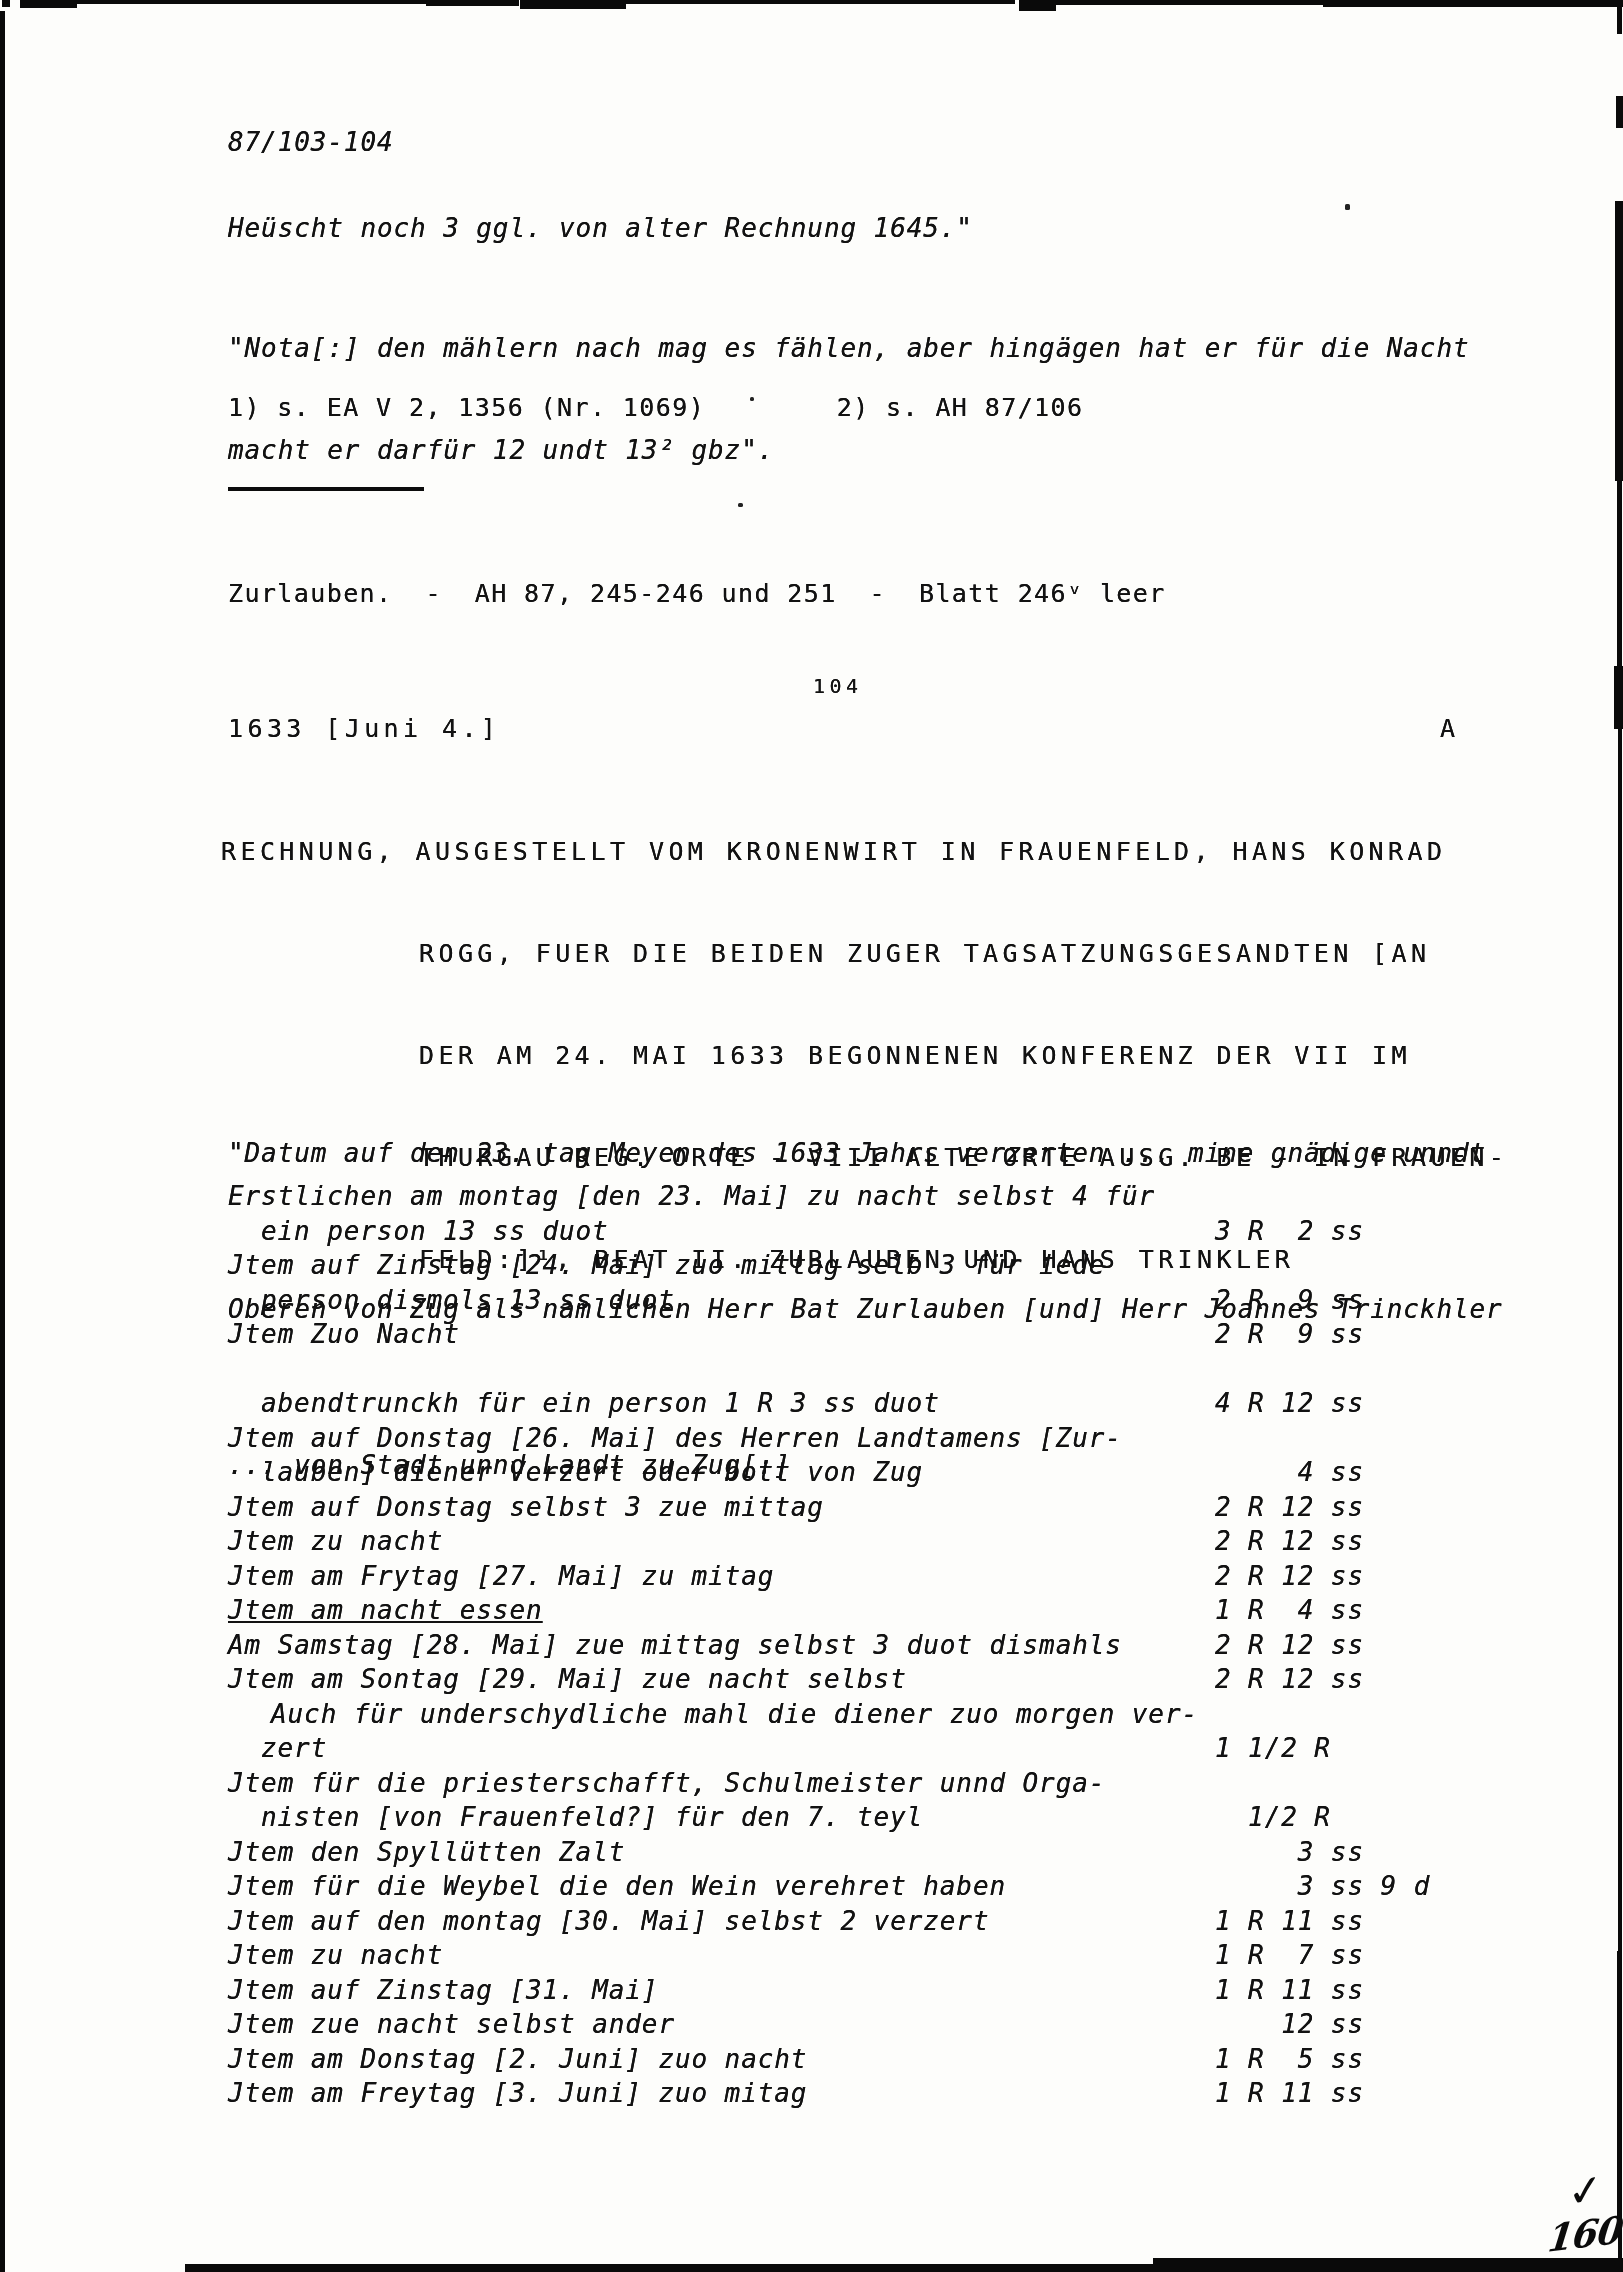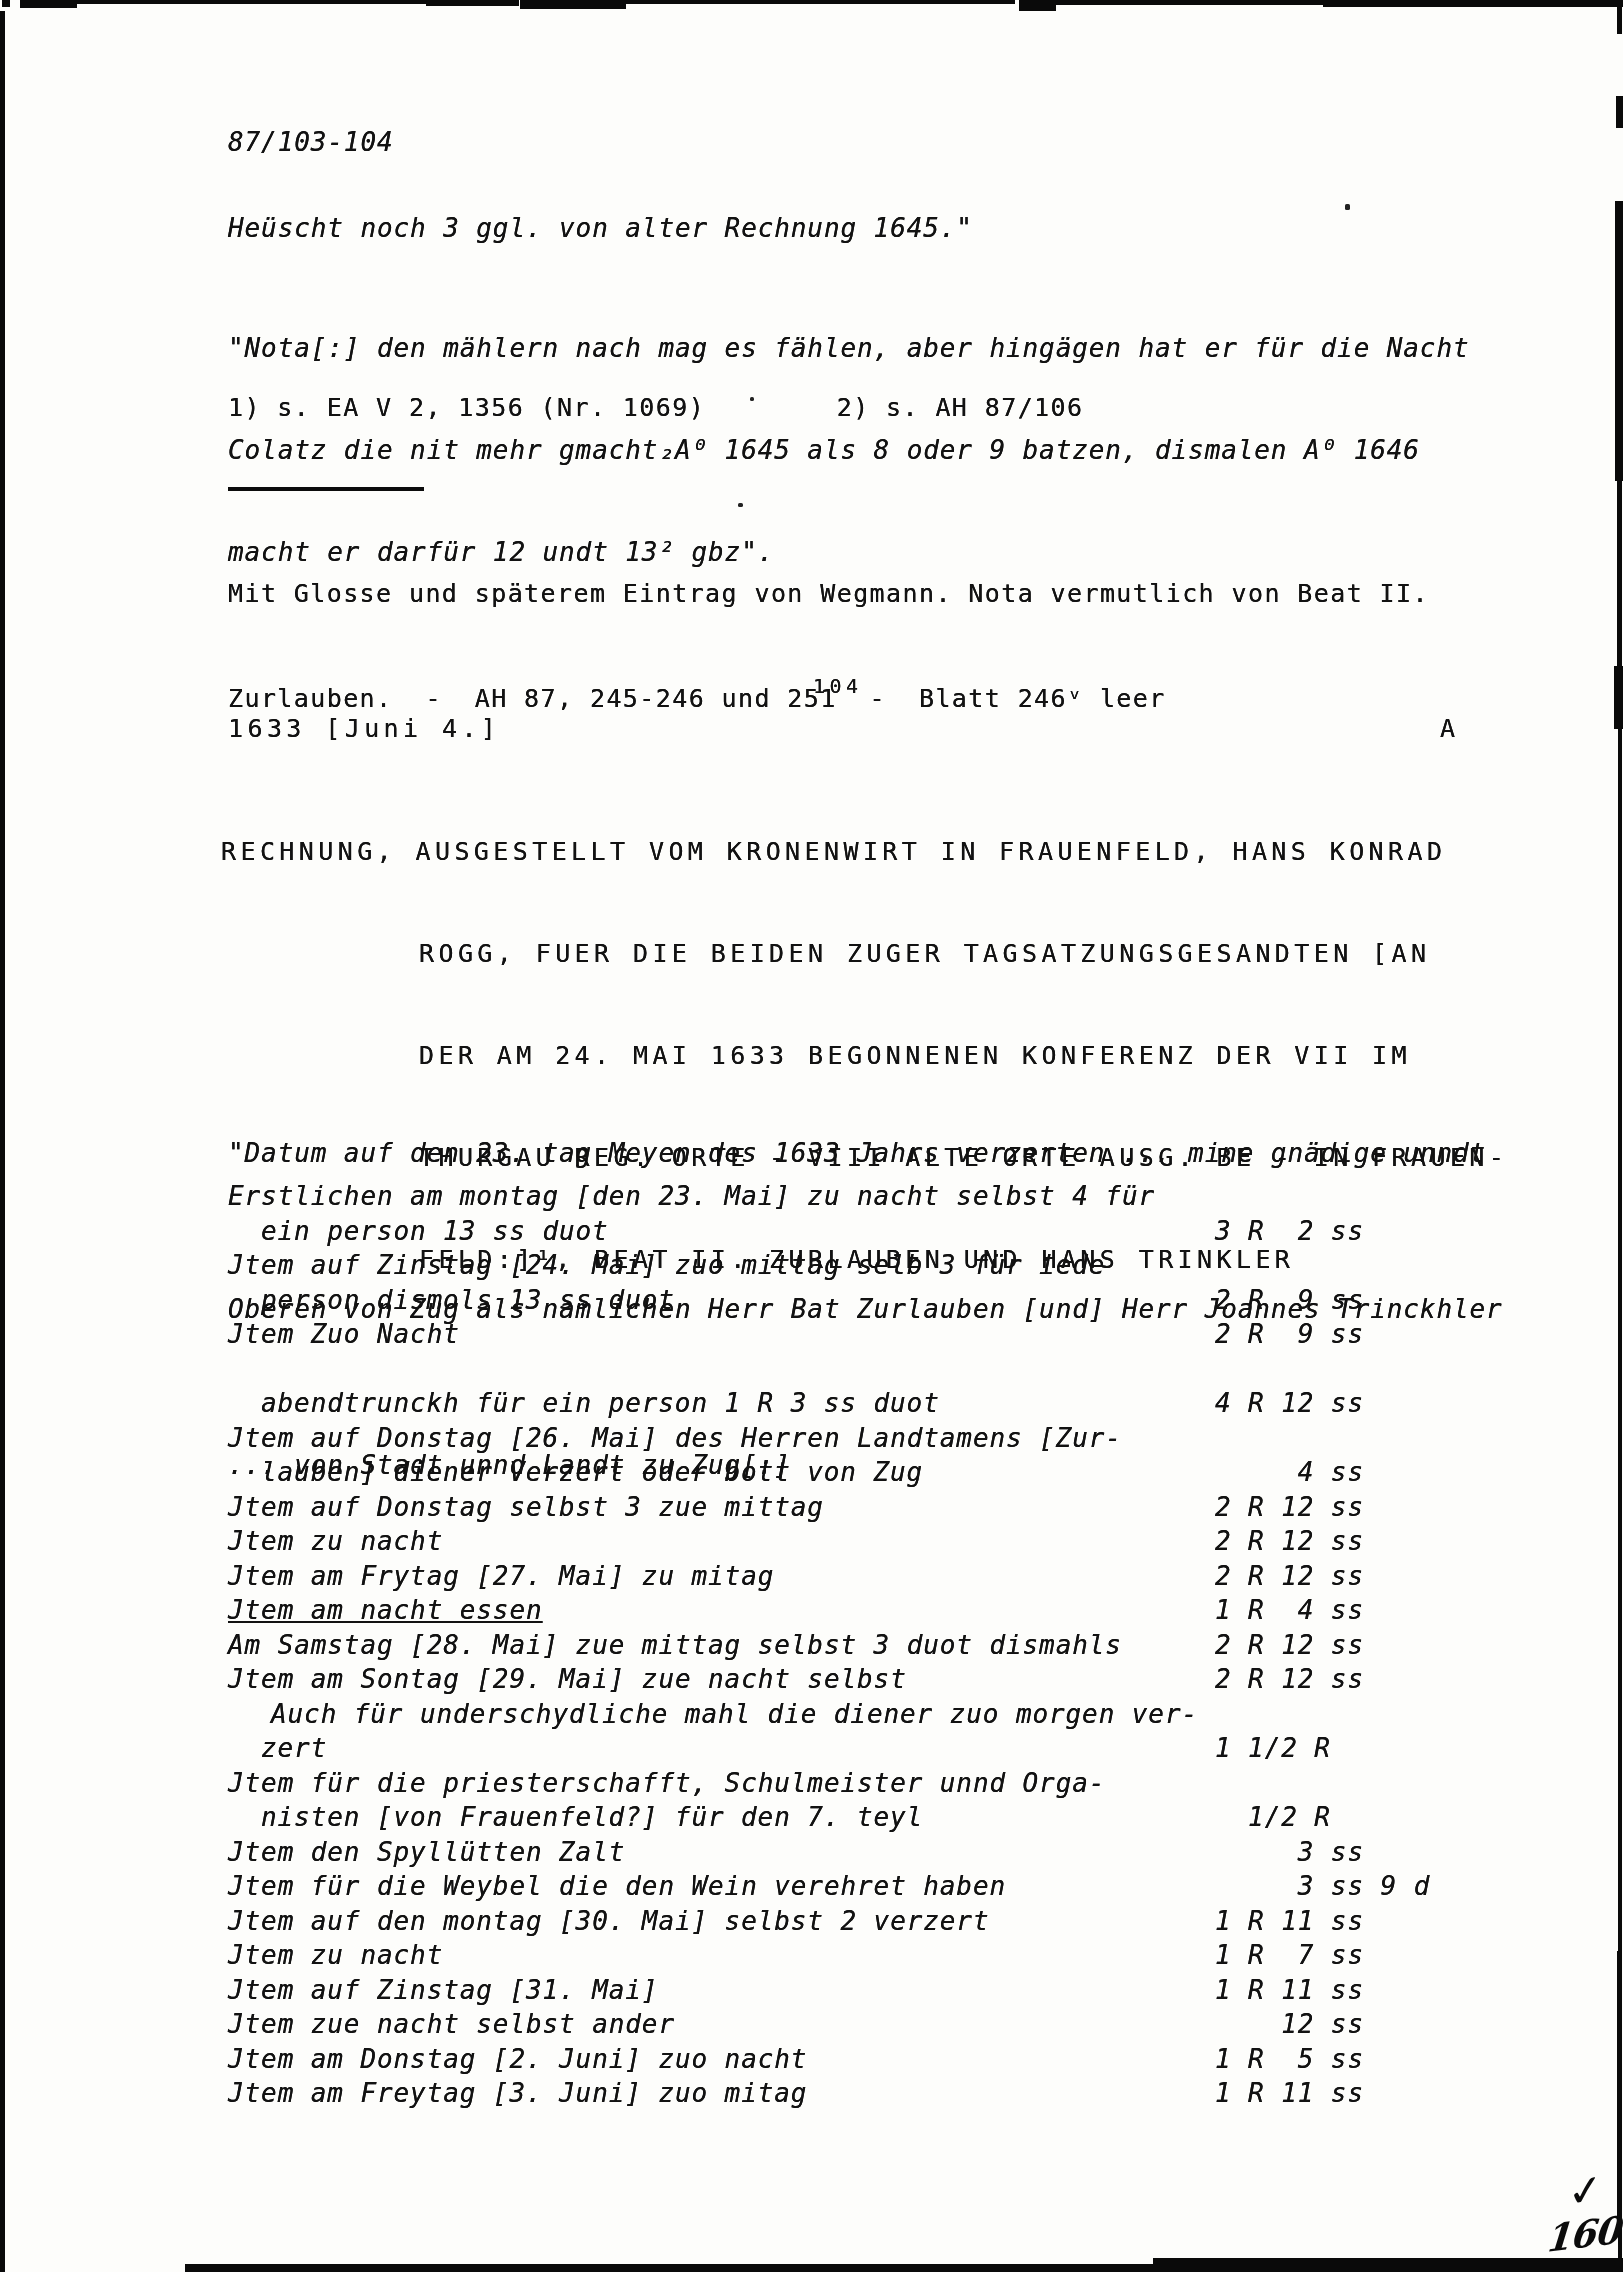--- a/index.html
+++ b/index.html
@@ -58,30 +58,28 @@
   <div class="speck" style="left:1345px;top:204px;width:4.9px;height:5.7px"></div>
   <div class="speck" style="left:738px;top:503px;width:4.9px;height:4px"></div>
   <div class="speck" style="left:750px;top:397px;width:4px;height:4px"></div>
 
   <div class="ln it" style="left:228px;top:127px">87/103-104</div>
 
   <div class="ln it" style="left:228px;top:213px">Heüscht noch 3 ggl. von alter Rechnung 1645."</div>
 
   <div class="block it" style="left:228px;top:263px;line-height:34px">
     <div class="bl">"Nota[:] den mählern nach mag es fählen, aber hingägen hat er für die Nacht</div>
-    <div class="bl">Colatz die nit mehr gmacht₂A⁰ 1645 als 8 oder 9 batzen, dismalen A⁰ 1646</div>
     <div class="bl">macht er darfür 12 undt 13² gbz".</div>
   </div>
 
   <div class="ln up" style="left:228px;top:393px">1) s. EA V 2, 1356 (Nr. 1069)        2) s. AH 87/106</div>
 
   <div class="art divider" style="left:228px;top:487px;width:196px;height:4px"></div>
 
   <div class="block up" style="left:228px;top:506px;line-height:35px">
-    <div class="bl">Mit Glosse und späterem Eintrag von Wegmann. Nota vermutlich von Beat II.</div>
     <div class="bl">Zurlauben.  -  AH 87, 245-246 und 251  -  Blatt 246ᵛ leer</div>
   </div>
 
   <div class="ln wide num104" style="left:813px;top:674px">104</div>
 
   <div class="ln wide" style="left:228px;top:714px">1633 [Juni 4.]</div>
   <div class="ln wide" style="left:1440px;top:714px">A</div>
 
   <div class="block wide" style="left:221px;top:767px;line-height:34px">
     <div class="bl">RECHNUNG, AUSGESTELLT VOM KRONENWIRT IN FRAUENFELD, HANS KONRAD</div>

